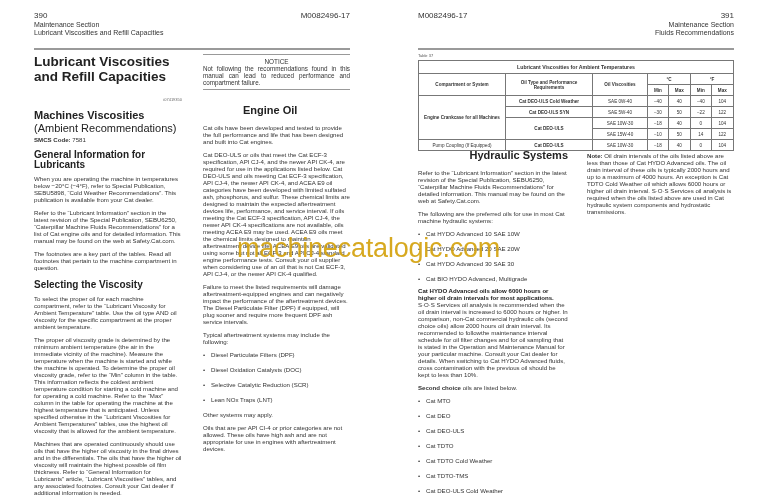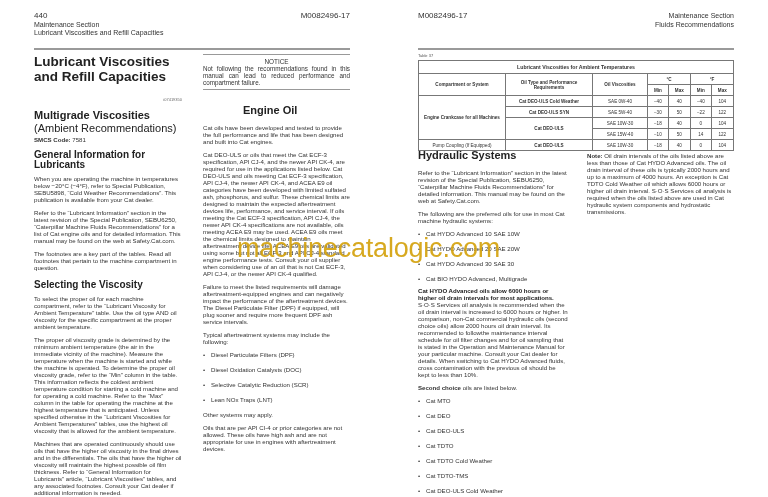--- a/index.html
+++ b/index.html
@@ -39,32 +39,32 @@
   .tbl-label { position:absolute; left:34px; top:53px; font-size:4px; color:#555; }
   .bold { font-weight:bold; }
   .wm { position:absolute; left:237px; top:233px; font-size:27px; font-weight:normal; color:#d4a20e;
         opacity:0.92; letter-spacing:-0.2px; white-space:nowrap; pointer-events:none; }
 </style>
 </head>
 <body>
 
 <div class="page left">
   <div class="hdr">
-    <div class="pn">440</div>
+    <div class="pn">390</div>
     <div class="rt">M0082496-17</div>
     <div>Maintenance Section</div>
     <div>Lubricant Viscosities and Refill Capacities</div>
   </div>
   <div class="rule"></div>
 
   <div class="col" style="left:34px; top:54px; width:148px;">
     <h1 style="width:148px;">Lubricant Viscosities and Refill Capacities</h1>
     <div class="small" style="margin:12px 0 6px;">i07419350</div>
     <h2>
-      <span>Multigrade Viscosities</span>
+      <span>Machines Viscosities</span>
       <span class="sub">(Ambient Recommendations)</span>
     </h2>
     <div class="smcs">
       <b>SMCS Code:</b>
       <span>7581</span>
     </div>
     <h3>General Information for Lubricants</h3>
     <p>When you are operating the machine in temperatures below −20°C (−4°F), refer to Special Publication, SEBU5898, “Cold Weather Recommendations”. This publication is available from your Cat dealer.</p>
     <p>Refer to the “Lubricant Information” section in the latest revision of the Special Publication, SEBU6250, “Caterpillar Machine Fluids Recommendations” for a list of Cat engine oils and for detailed information. This manual may be found on the web at Safety.Cat.com.</p>
     <p>The footnotes are a key part of the tables. Read all footnotes that pertain to the machine compartment in question.</p>
@@ -91,20 +91,21 @@
       <li>Lean NOx Traps (LNT)</li>
     </ul>
     <p>Other systems may apply.</p>
     <p>Oils that are per API CI-4 or prior categories are not allowed. These oils have high ash and are not appropriate for use in engines with aftertreatment devices.</p>
   </div>
 </div>
 
 <div class="page right">
   <div class="hdr">
     <div class="lt">M0082496-17</div>
+    <div class="pn">391</div>
     <div>Maintenance Section</div>
     <div>Fluids Recommendations</div>
   </div>
   <div class="rule"></div>
 
   <div class="tbl-label">Table 37</div>
   <table class="vt">
     <tbody>
         <tr>
       <th colspan="7" class="cap">Lubricant Viscosities for Ambient Temperatures</th>
@@ -160,21 +161,21 @@
       <td>SAE 10W-30</td>
       <td>−18</td>
       <td>40</td>
       <td>0</td>
       <td>104</td>
     </tr>
   </tbody>
     </table>
 
   <div class="col" style="left:34px; top:149px; width:150px;">
-    <h2 style="margin-bottom:7px;">Hydraulic Systems</h2>
+    <h2 style="margin-bottom:7px;text-align:right;">Hydraulic Systems</h2>
     <p>Refer to the “Lubricant Information” section in the latest revision of the Special Publication, SEBU6250, “Caterpillar Machine Fluids Recommendations” for detailed information. This manual may be found on the web at Safety.Cat.com.</p>
     <p>The following are the preferred oils for use in most Cat machine hydraulic systems:</p>
     <ul class="bul">
       <li>Cat HYDO Advanced 10 SAE 10W</li>
       <li>Cat HYDO Advanced 20 SAE 20W</li>
       <li>Cat HYDO Advanced 30 SAE 30</li>
       <li style="margin-bottom:5px;">Cat BIO HYDO Advanced, Multigrade</li>
     </ul>
     <p class="bold" style="margin-bottom:0; color:#222;">Cat HYDO Advanced oils allow 6000 hours or higher oil drain intervals for most applications.</p>
     <p>S·O·S Services oil analysis is recommended when the oil drain interval is increased to 6000 hours or higher. In comparison, non-Cat commercial hydraulic oils (second choice oils) allow 2000 hours oil drain interval. Its recommended to followthe maintenance interval schedule for oil filter changes and for oil sampling that is stated in the Operation and Maintenance Manual for your particular machine. Consult your Cat dealer for details. When switching to Cat HYDO Advanced fluids, cross contamination with the previous oil should be kept to less than 10%.</p>

